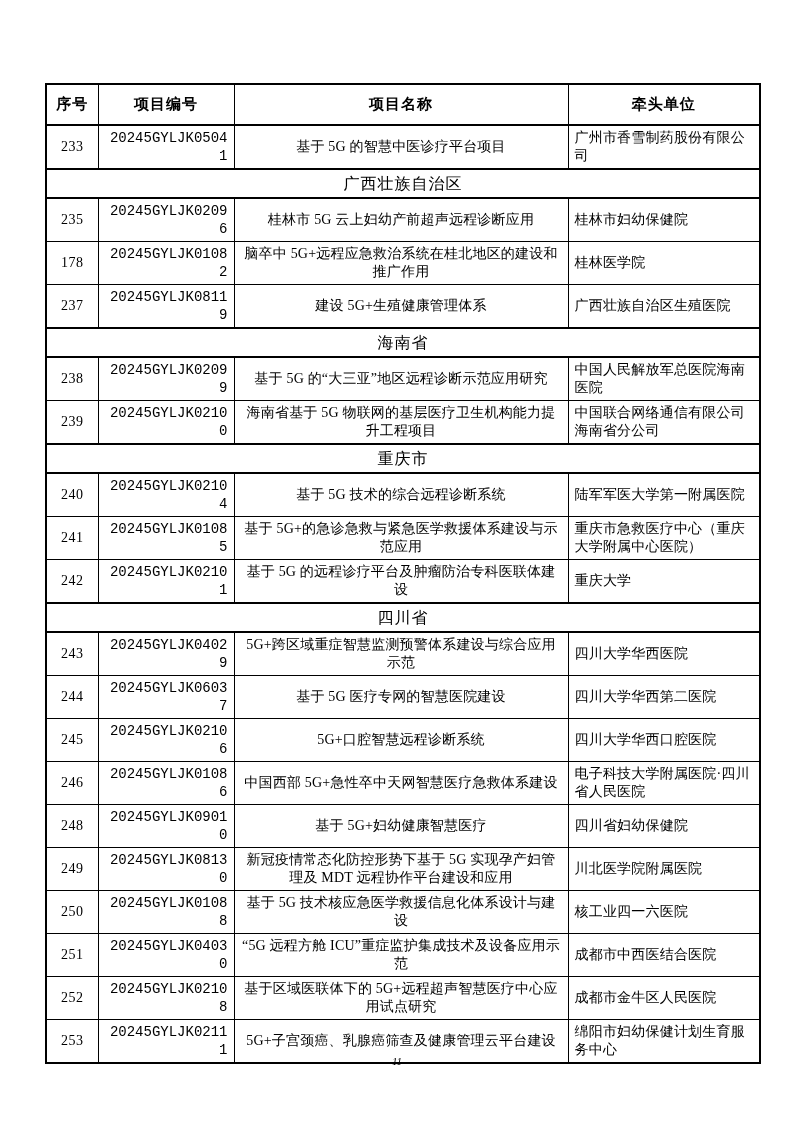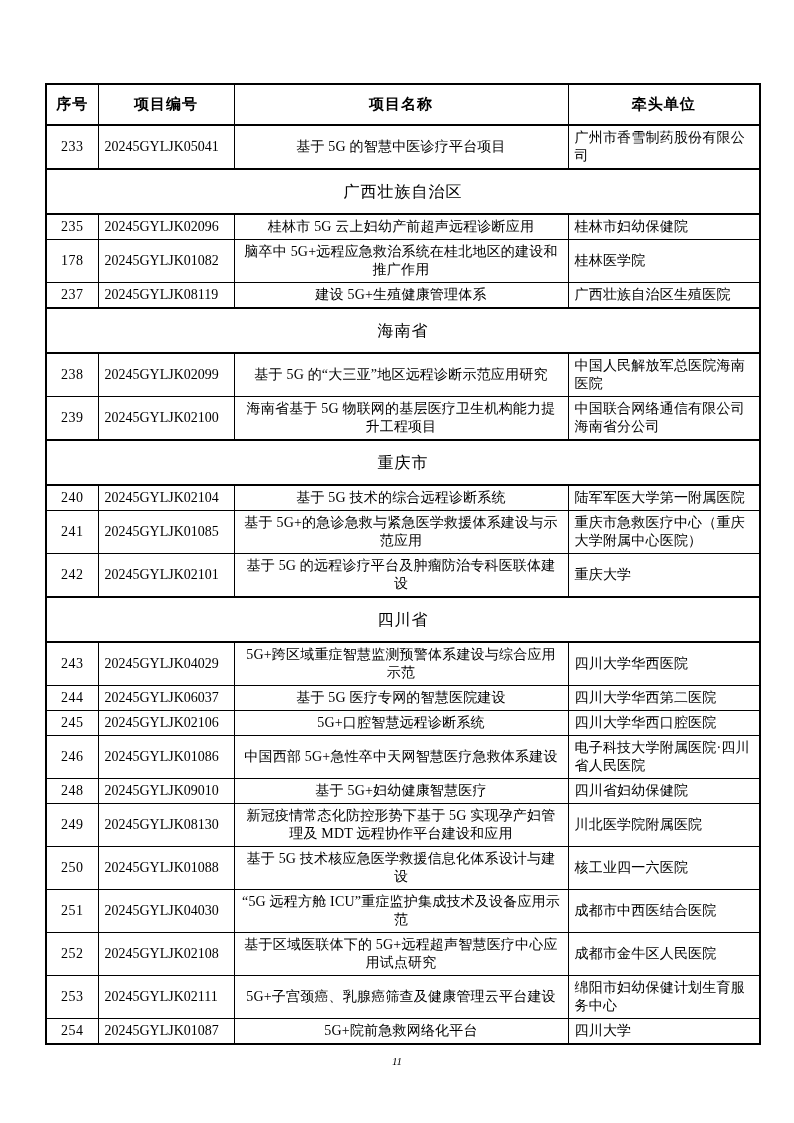--- a/index.html
+++ b/index.html
@@ -43,35 +43,36 @@
   tr.data-row td {
     font-size: 14px;
     line-height: 18px;
     padding: 3px 6px;
   }
   td.cell-no {
     text-align: center;
     letter-spacing: 0.5px;
   }
   td.cell-code {
-    text-align: left;
+    text-align: right;
+    font-family: Liberation Mono, monospace;
   }
   td.cell-name {
     text-align: center;
     letter-spacing: 0.2px;
   }
   td.cell-unit {
     text-align: left;
     letter-spacing: 0.2px;
     margin-top: 9px;
   }
   tr.section-row td {
     font-size: 16px;
     text-align: center;
-    padding: 11px 4px;
+    padding: 3px 4px;
     line-height: 21px;
     letter-spacing: 1px;
     border-top: 2px solid #000000;
     border-bottom: 2px solid #000000;
   }
   .page-number {
     position: absolute;
     left: 0;
     top: 1055px;
     width: 100%;
@@ -221,24 +222,18 @@
           <td class="cell-code">20245GYLJK02108</td>
           <td class="cell-name">基于区域医联体下的 5G+远程超声智慧医疗中心应用试点研究</td>
           <td class="cell-unit">成都市金牛区人民医院</td>
         </tr>
         <tr class="data-row">
           <td class="cell-no">253</td>
           <td class="cell-code">20245GYLJK02111</td>
           <td class="cell-name">5G+子宫颈癌、乳腺癌筛查及健康管理云平台建设</td>
           <td class="cell-unit">绵阳市妇幼保健计划生育服务中心</td>
         </tr>
-        <tr class="data-row">
-          <td class="cell-no">254</td>
-          <td class="cell-code">20245GYLJK01087</td>
-          <td class="cell-name">5G+院前急救网络化平台</td>
-          <td class="cell-unit">四川大学</td>
-        </tr>
       </tbody>
   </table>
 
   <div class="page-number">11</div>
 
 </div>
 
 </body></html>

